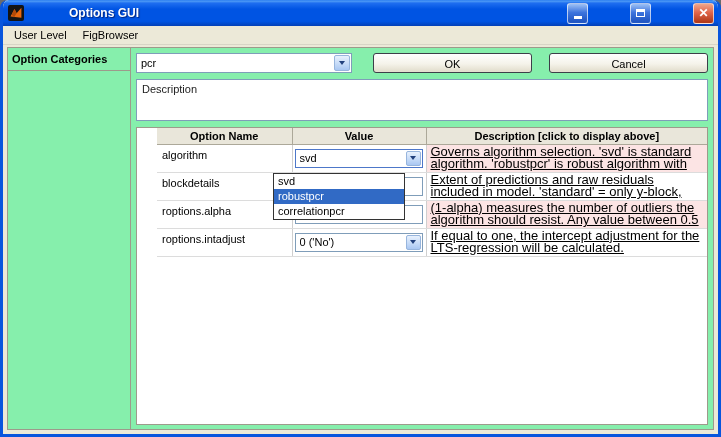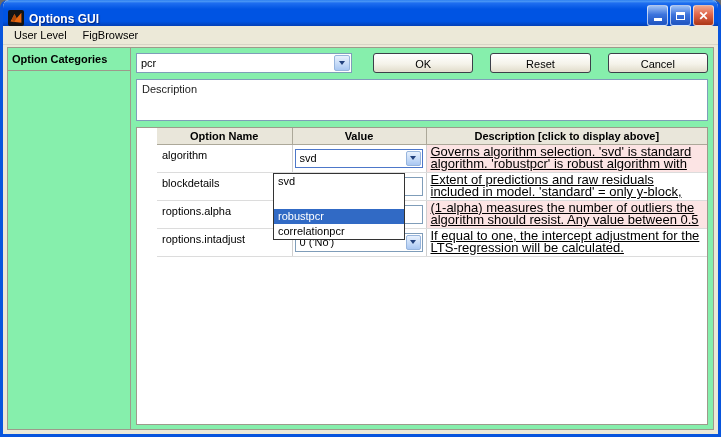--- a/index.html
+++ b/index.html
@@ -11,21 +11,21 @@
     border-left:3px solid #0855dd;border-right:3px solid #0855dd;border-bottom:3px solid #0855dd;
     border-radius:8px 8px 0 0;
     display:flex;flex-direction:column;
     overflow:hidden;position:relative;
   }
   
   .titlebar{
     height:26px;flex:none;
     background:linear-gradient(180deg,#2a7df0 0%,#4a97f5 5%,#1e6ef0 12%,#0054e3 35%,#0054e3 82%,#0340b6 100%);
     border-radius:6px 6px 0 0;
-    display:flex;align-items:flex-end;padding:0 4px 0 5px;
+    display:flex;align-items:center;padding:0 4px 0 5px;gap:40px;
   }
   .app-icon{width:16px;height:16px;flex:none;display:block;}
   .title-text{color:#fff;font-weight:bold;font-size:12px;padding-left:5px;flex:1;
     text-shadow:1px 1px 1px #00247e;white-space:nowrap;overflow:hidden;}
   .winbtn{width:21px;height:21px;margin-left:2px;flex:none;border-radius:3px;
     border:1px solid rgba(255,255,255,.65);display:flex;align-items:center;justify-content:center;
     color:#fff;cursor:default;}
   .winbtn.bluish{background:linear-gradient(180deg,#9dc1f5 0%,#3d74dd 45%,#2258c4 90%);}
   .winbtn.close{background:linear-gradient(180deg,#f0a68c 0%,#e0654a 45%,#b03a1a 95%);font-size:12px;font-weight:bold;}
   .glyph-min{width:8px;height:3px;background:#fff;align-self:flex-end;margin:0 auto 4px auto;display:block;}
@@ -83,21 +83,21 @@
   .vbox.focused{border-color:#4d77c9;}
   .vbox.lowered{margin-top:16px;}
   .vbox .carrow{width:15px;height:15px;}
   .dcell{font-size:13px;text-decoration:underline;}
   .dtext{height:27px;overflow:hidden;line-height:12.5px;padding:1px 4px 0 4px;}
   .dcell.pink{background:#fce4e4;}
   
   .dd-list{position:absolute;left:136px;top:45px;width:132px;background:#fff;
     border:1px solid #333;z-index:5;}
   .dd-item{height:15px;line-height:15px;font-size:11px;padding-left:4px;white-space:nowrap;overflow:hidden;}
-  .dd-item.sel{background:#316ac5;color:#fff;margin-top:20px;}
+  .dd-item.sel{background:#316ac5;color:#fff;}
 </style>
 </head>
 <body>
 
 <div class="window">
 
   <div class="titlebar">
     <span class="app-icon">
       <svg width="16" height="16" viewBox="0 0 16 16">
           <rect width="16" height="16" rx="2" fill="#141414"></rect>
@@ -131,21 +131,20 @@
     <div class="main">
 
       <div class="toprow">
         <div class="combo top-combo">
           <span class="combo-text">pcr</span>
           <span class="carrow">
               <span class="tri"></span>
             </span>
         </div>
         <button class="xp-btn">OK</button>
-        <button class="xp-btn">Reset</button>
         <button class="xp-btn">Cancel</button>
       </div>
 
       <div class="desc-box">
         <span>Description</span>
       </div>
 
       <div class="table-wrap">
         <table>
           <colgroup>

